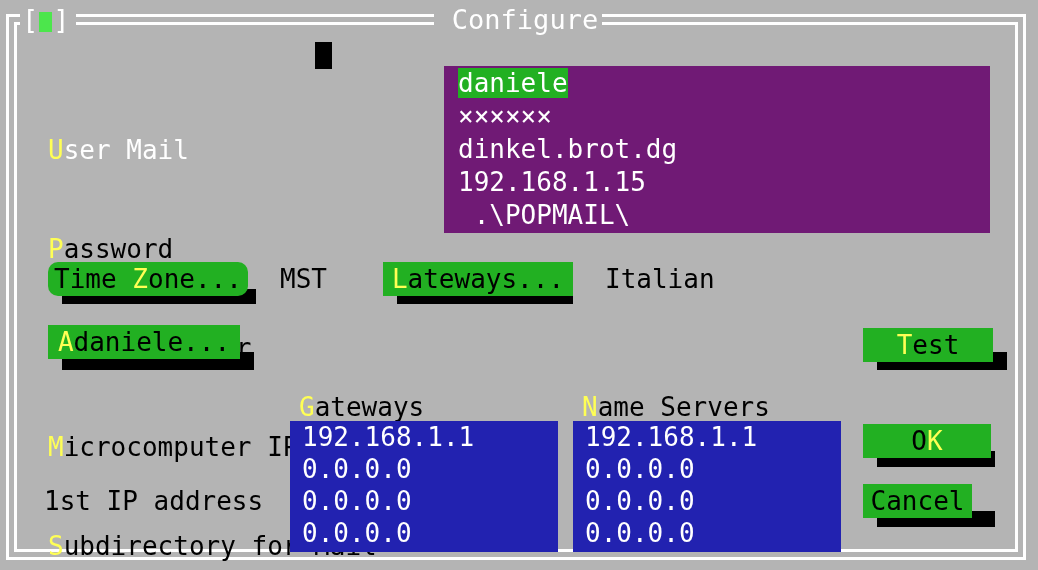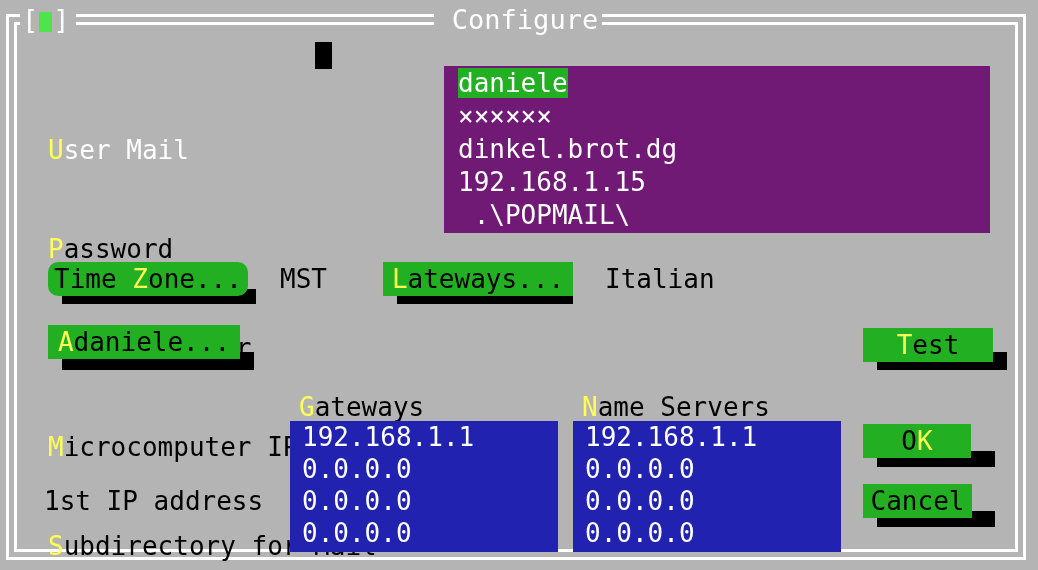--- a/index.html
+++ b/index.html
@@ -271,18 +271,18 @@
   </div>
 
   <div class="ip-panel" id="nameservers-panel">
     <div class="iprow">192.168.1.1</div>
     <div class="iprow">0.0.0.0</div>
     <div class="iprow">0.0.0.0</div>
     <div class="iprow">0.0.0.0</div>
   </div>
 
   <div class="btn-shadow" style="left:877px; top:451px; width:118px; height:16px;"></div>
-  <div class="btn" style="left:863px; top:424px; width:108px;"><span>O</span><span class="accel">K</span><span></span></div>
+  <div class="btn" style="left:863px; top:424px; width:128px;"><span>O</span><span class="accel">K</span><span></span></div>
 
   <div class="btn-shadow" style="left:877px; top:511px; width:118px; height:16px;"></div>
   <div class="btn" style="left:863px; top:484px; width:109px;"><span>Cancel</span><span class="accel"></span><span></span></div>
 
 </div>
 
 </body></html>

